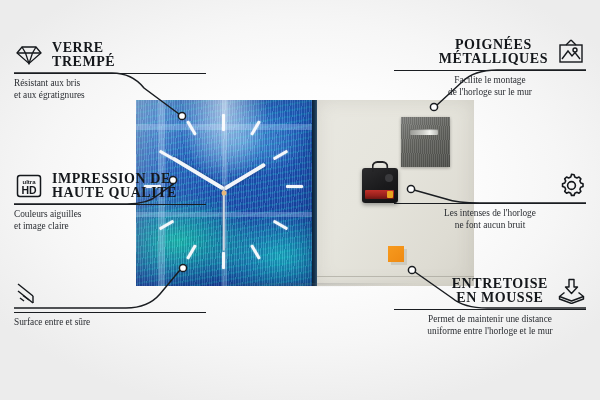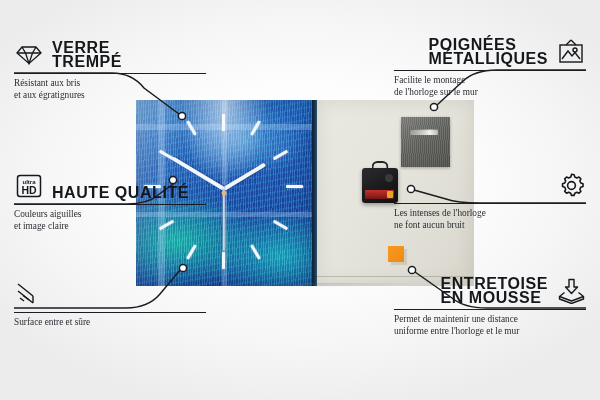--- a/index.html
+++ b/index.html
@@ -196,43 +196,43 @@
     width: 600px; height: 400px;
     pointer-events: none;
   }
 
   
   .feature {
     position: absolute;
     width: 192px;
   }
   .feature.left  { text-align: left; }
-  .feature.right { text-align: left; }
+  .feature.right { text-align: center; }
 
   .feat-head {
     display: flex;
     align-items: center;
     gap: 8px;
     min-height: 30px;
   }
   .feature.right .feat-head { flex-direction: row-reverse; }
 
   .feat-icon {
     flex: 0 0 auto;
     width: 30px;
     height: 28px;
     display: flex;
     align-items: center;
     justify-content: center;
     color: #15181c;
   }
   .feat-title {
-    font-family: Liberation Sans, sans-serif;
+    font-family: Liberation Serif, serif;
     font-weight: bold;
-    font-size: 16px;
+    font-size: 14px;
     line-height: 14px;
     letter-spacing: 0.55px;
     color: #14171b;
     text-transform: uppercase;
   }
   .rule {
     height: 1.4px;
     background: #1a1d21;
     margin: 3px 0 4px 0;
   }
@@ -345,21 +345,21 @@
   <div class="feature left" id="f-impr">
     <div class="feat-head">
       <span class="feat-icon">
         <svg width="26" height="24" viewBox="0 0 26 24">
           <rect x="1.5" y="1.5" width="23" height="21" rx="2.5" fill="none" stroke="#15181c" stroke-width="1.5"></rect>
           <text x="13" y="10" text-anchor="middle" font-family="Liberation Sans, sans-serif" font-size="6" font-weight="bold" fill="#15181c">ultra</text>
           <text x="13" y="19.5" text-anchor="middle" font-family="Liberation Sans, sans-serif" font-size="10.5" font-weight="bold" fill="#15181c">HD</text>
         </svg>
       </span>
       <span class="feat-title">
-        <br>
+        <span>IMPRESSION DE</span><br>
         <span>HAUTE QUALITÉ</span>
       </span>
     </div>
     <div class="rule"></div>
     <div class="feat-sub">
       <span>Couleurs aiguilles</span><br>
       <span>et image claire</span>
     </div>
   </div>
 

